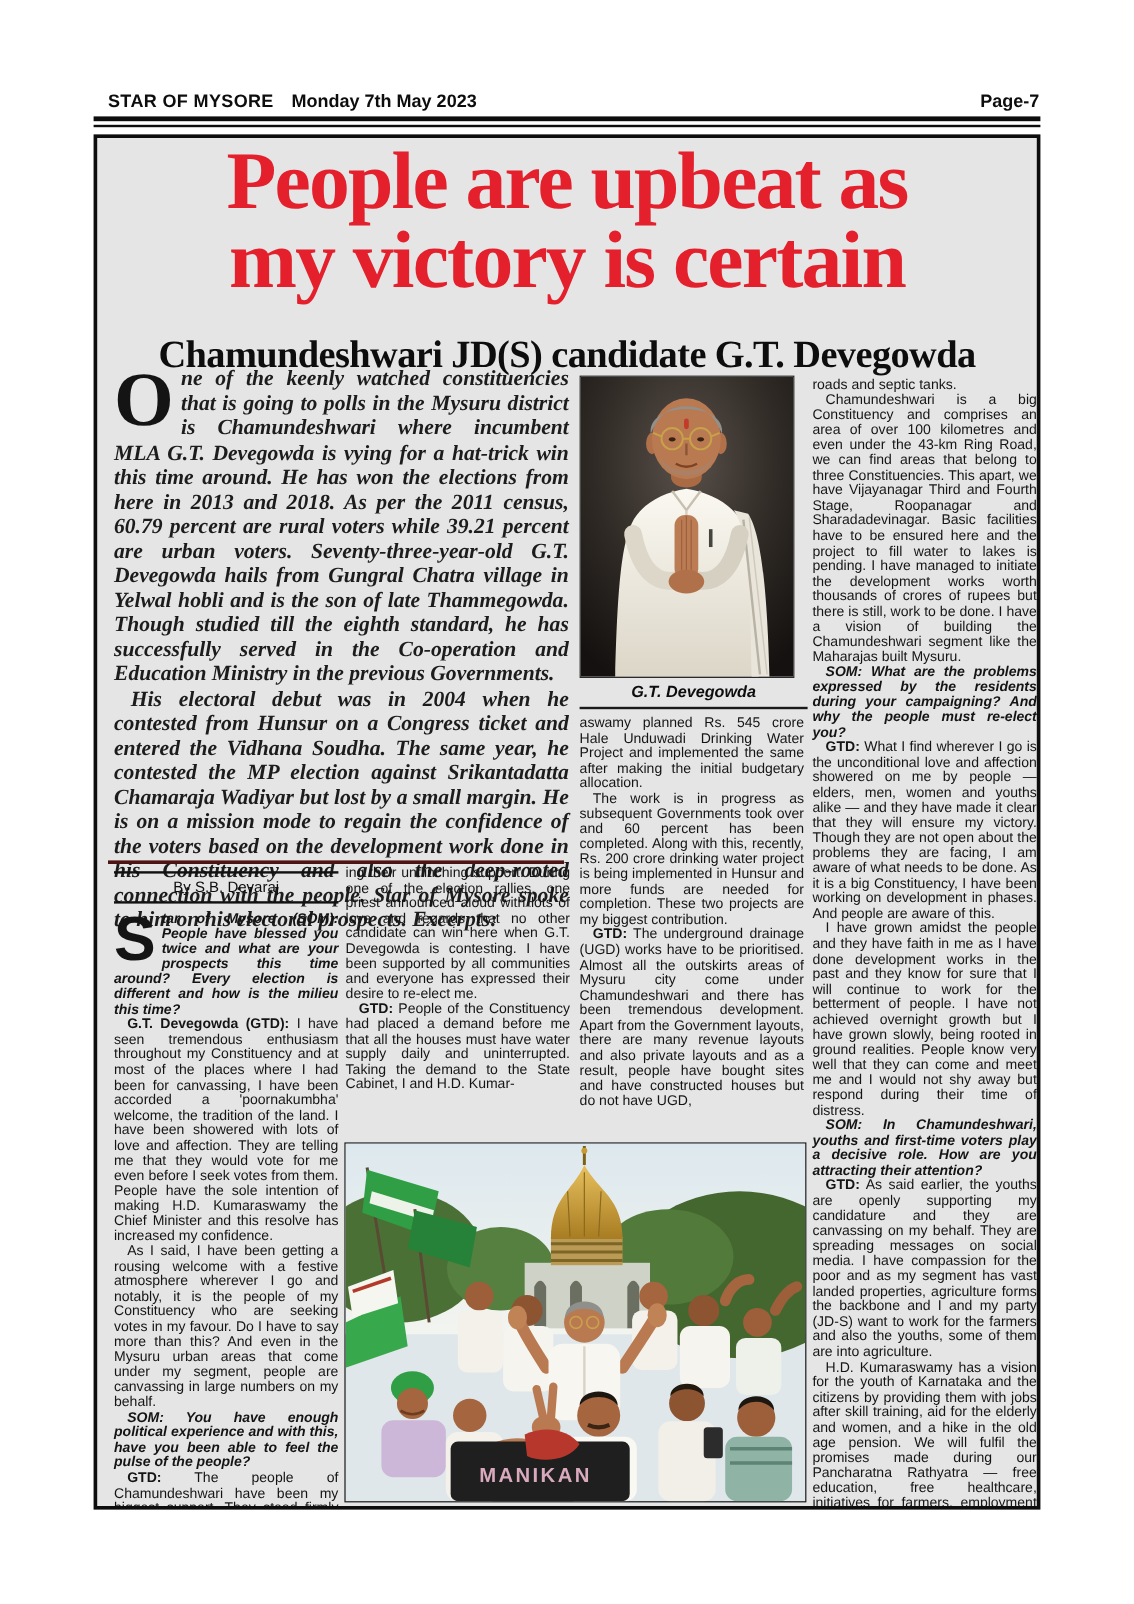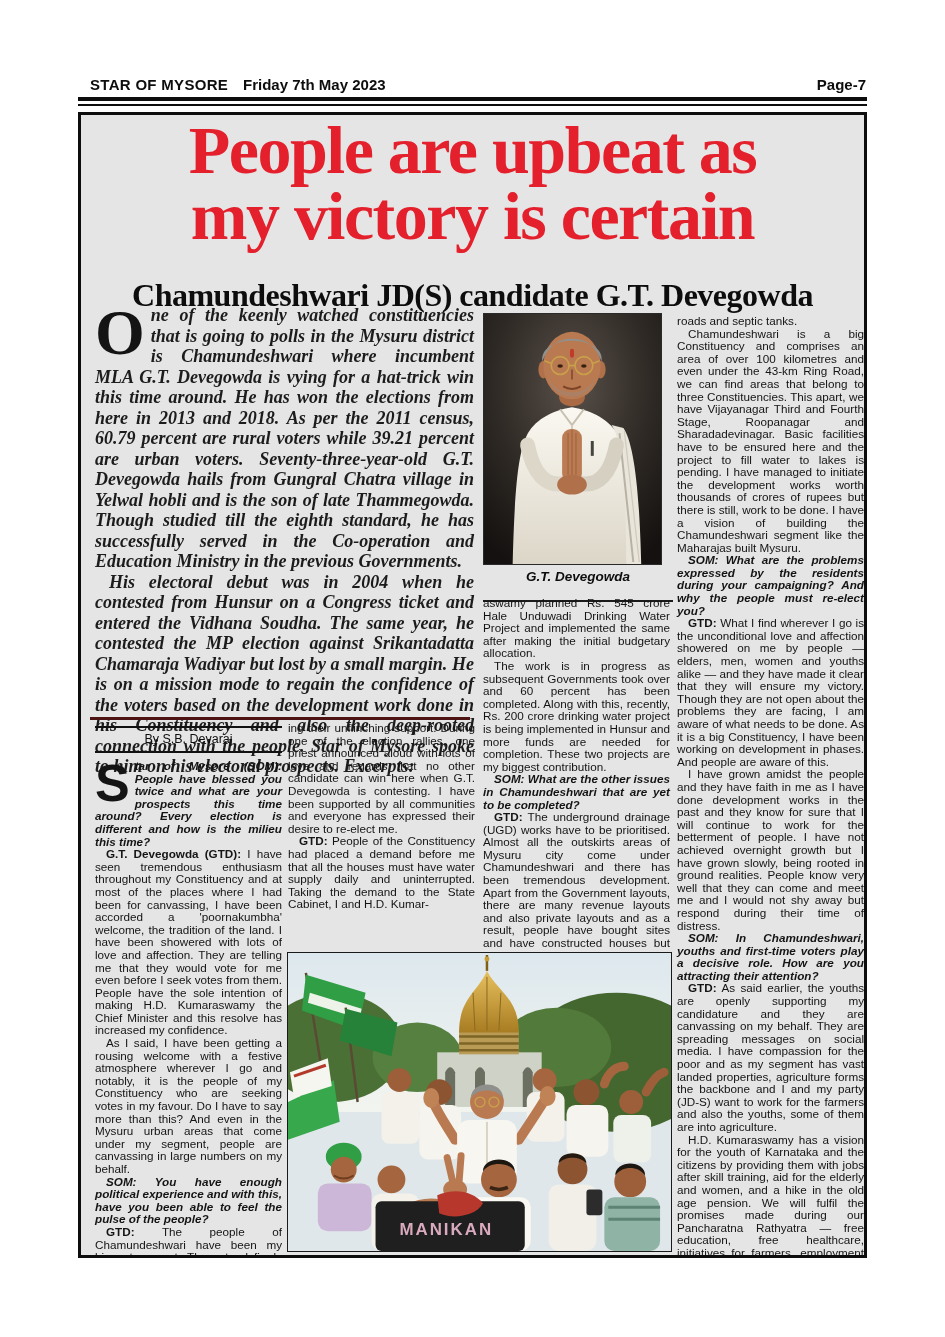--- a/index.html
+++ b/index.html
@@ -48,21 +48,21 @@
 
   
   .portrait {
     position:absolute; left:402px; top:198px; width:179px; height:252px;
     border:1px solid #2a2a2a;
   }
   .portrait svg { display:block; width:100%; height:100%; }
   .portrait-caption {
     position:absolute; left:402px; top:454px; width:190px; text-align:center;
     font-size:13.5px; font-weight:bold; font-style:italic; color:#0d0d0d;
-    border-bottom:2px solid #1a1a1a; padding-bottom:16px;
+    border-bottom:2px solid #1a1a1a; padding-bottom:5px;
   }
 
   
   .intro-divider { position:absolute; left:9px; top:602px; width:380px; height:2.5px; background:#4d1413; }
   .byline-box {
     position:absolute; left:14px; top:611px; width:187px; text-align:center;
     border-top:2px solid #111; border-bottom:2px solid #111;
     font-size:12.5px; font-weight:normal; padding:4px 0 5px 0; color:#0d0d0d;
   }
 
@@ -88,21 +88,21 @@
   .rally {
     position:absolute; left:206px; top:837px; width:385px; height:300px;
     border:1px solid #1a1a1a; background:#dfe7ea;
   }
   .rally svg { display:block; width:100%; height:100%; }
 </style>
 </head>
 <body>
 
 <div class="hdr-text masthead">STAR OF MYSORE</div>
-<div class="hdr-text hdr-date">Friday 7th May 2023</div>
+<div class="hdr-text hdr-date">Monday 7th May 2023</div>
 <div class="hdr-text hdr-page">Page-7</div>
 <div class="hdr-rule-thick"></div>
 <div class="hdr-rule-thin"></div>
 
 <div class="article-box">
 
   <div class="headline">
     <div>People are upbeat as</div>
     <div>my victory is certain</div>
   </div>
@@ -177,21 +177,20 @@
   </div>
 
   <div class="col col2">
     <p class="noind">ing their unflinching support. During one of the election rallies, one priest announced aloud with lots of love and regards that no other candidate can win here when G.T. Devegowda is contesting. I have been supported by all communities and everyone has expressed their desire to re-elect me.</p>
     <p><span class="lead">GTD:</span> <span>People of the Constituency had placed a demand before me that all the houses must have water supply daily and uninterrupted. Taking the demand to the State Cabinet, I and H.D. Kumar-</span></p>
   </div>
 
   <div class="col col3">
     <p class="noind">aswamy planned Rs. 545 crore Hale Unduwadi Drinking Water Project and implemented the same after making the initial budgetary allocation.</p>
     <p>The work is in progress as subsequent Governments took over and 60 percent has been completed. Along with this, recently, Rs. 200 crore drinking water project is being implemented in Hunsur and more funds are needed for completion. These two projects are my biggest contribution.</p>
-    <p class="q"><span class="lead">SOM:</span> <span>What are the other issues in Chamundeshwari that are yet to be completed?</span></p>
     <p><span class="lead">GTD:</span> <span>The underground drainage (UGD) works have to be prioritised. Almost all the outskirts areas of Mysuru city come under Chamundeshwari and there has been tremendous development. Apart from the Government layouts, there are many revenue layouts and also private layouts and as a result, people have bought sites and have constructed houses but do not have UGD,</span></p>
   </div>
 
   <div class="col col4">
     <p class="noind">roads and septic tanks.</p>
     <p>Chamundeshwari is a big Constituency and comprises an area of over 100 kilometres and even under the 43-km Ring Road, we can find areas that belong to three Constituencies. This apart, we have Vijayanagar Third and Fourth Stage, Roopanagar and Sharadadevinagar. Basic facilities have to be ensured here and the project to fill water to lakes is pending. I have managed to initiate the development works worth thousands of crores of rupees but there is still, work to be done. I have a vision of building the Chamundeshwari segment like the Maharajas built Mysuru.</p>
     <p class="q"><span class="lead">SOM:</span> <span>What are the problems expressed by the residents during your campaigning? And why the people must re-elect you?</span></p>
     <p><span class="lead">GTD:</span> <span>What I find wherever I go is the unconditional love and affection showered on me by people — elders, men, women and youths alike — and they have made it clear that they will ensure my victory. Though they are not open about the problems they are facing, I am aware of what needs to be done. As it is a big Constituency, I have been working on development in phases. And people are aware of this.</span></p>
     <p>I have grown amidst the people and they have faith in me as I have done development works in the past and they know for sure that I will continue to work for the betterment of people. I have not achieved overnight growth but I have grown slowly, being rooted in ground realities. People know very well that they can come and meet me and I would not shy away but respond during their time of distress.</p>
     <p class="q"><span class="lead">SOM:</span> <span>In Chamundeshwari, youths and first-time voters play a decisive role. How are you attracting their attention?</span></p>

